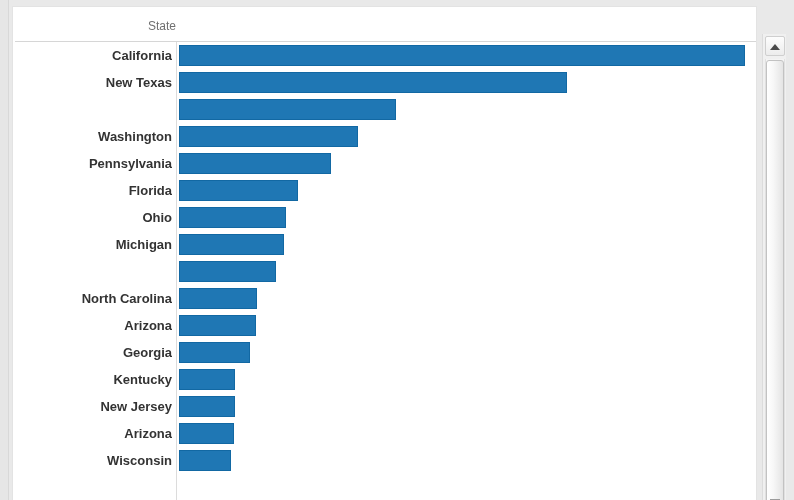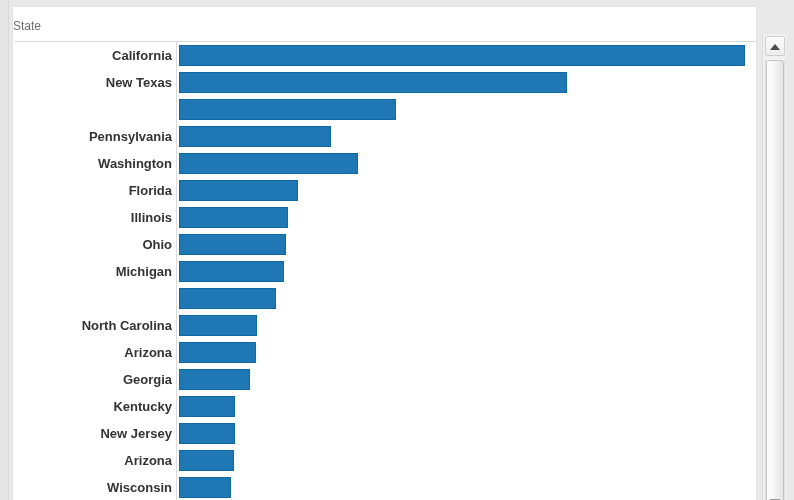--- a/index.html
+++ b/index.html
@@ -55,21 +55,21 @@
     position: absolute;
     left: 0; top: 0;
     width: 743px;
     height: 34px;
   }
   .col-header-caption {
     position: absolute;
     left: 0;
     top: 12px;
     width: 163px;
-    text-align: left;
+    text-align: right;
     font-size: 12px;
     color: #707070;
     white-space: nowrap;
   }
   .header-rule {
     position: absolute;
     left: 2px;
     top: 34px;
     width: 741px;
     height: 1px;
@@ -232,41 +232,35 @@
             <div class="bar-track">
               <div class="bar" style="width: 387.685px; background: rgb(31, 119, 180); border-color: rgb(18, 104, 163);"></div>
             </div>
           </div>
           <div class="row">
             <div class="bar-track">
               <div class="bar" style="width: 217.384px; background: rgb(31, 119, 180); border-color: rgb(18, 104, 163);"></div>
             </div>
           </div>
           <div class="row">
+            <div class="row-label">Washington</div>
+            <div class="bar-track">
+              <div class="bar" style="width: 179.317px; background: rgb(31, 119, 180); border-color: rgb(18, 104, 163);"></div>
+            </div>
+          </div>
+          <div class="row">
             <div class="row-label">Pennsylvania</div>
             <div class="bar-track">
               <div class="bar" style="width: 152.269px; background: rgb(31, 119, 180); border-color: rgb(18, 104, 163);"></div>
             </div>
           </div>
           <div class="row">
-            <div class="row-label">Washington</div>
-            <div class="bar-track">
-              <div class="bar" style="width: 179.317px; background: rgb(31, 119, 180); border-color: rgb(18, 104, 163);"></div>
-            </div>
-          </div>
-          <div class="row">
             <div class="row-label">Florida</div>
             <div class="bar-track">
               <div class="bar" style="width: 119.211px; background: rgb(31, 119, 180); border-color: rgb(18, 104, 163);"></div>
-            </div>
-          </div>
-          <div class="row">
-            <div class="row-label">Illinois</div>
-            <div class="bar-track">
-              <div class="bar" style="width: 109.193px; background: rgb(31, 119, 180); border-color: rgb(18, 104, 163);"></div>
             </div>
           </div>
           <div class="row">
             <div class="row-label">Ohio</div>
             <div class="bar-track">
               <div class="bar" style="width: 107.189px; background: rgb(31, 119, 180); border-color: rgb(18, 104, 163);"></div>
             </div>
           </div>
           <div class="row">
             <div class="row-label">Michigan</div>

